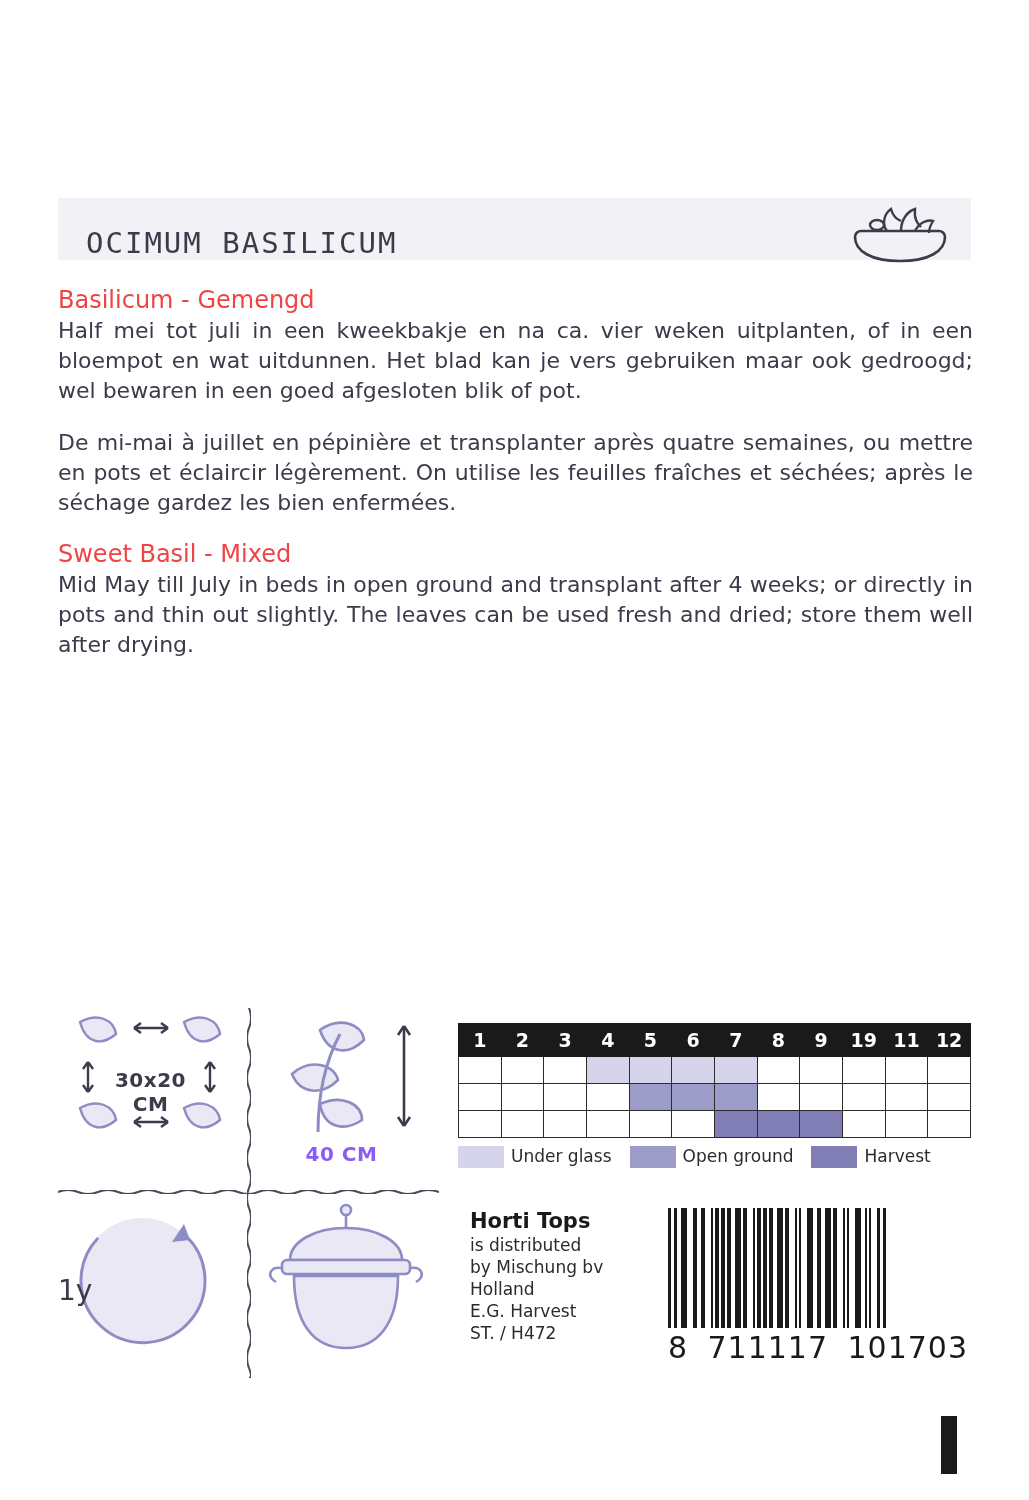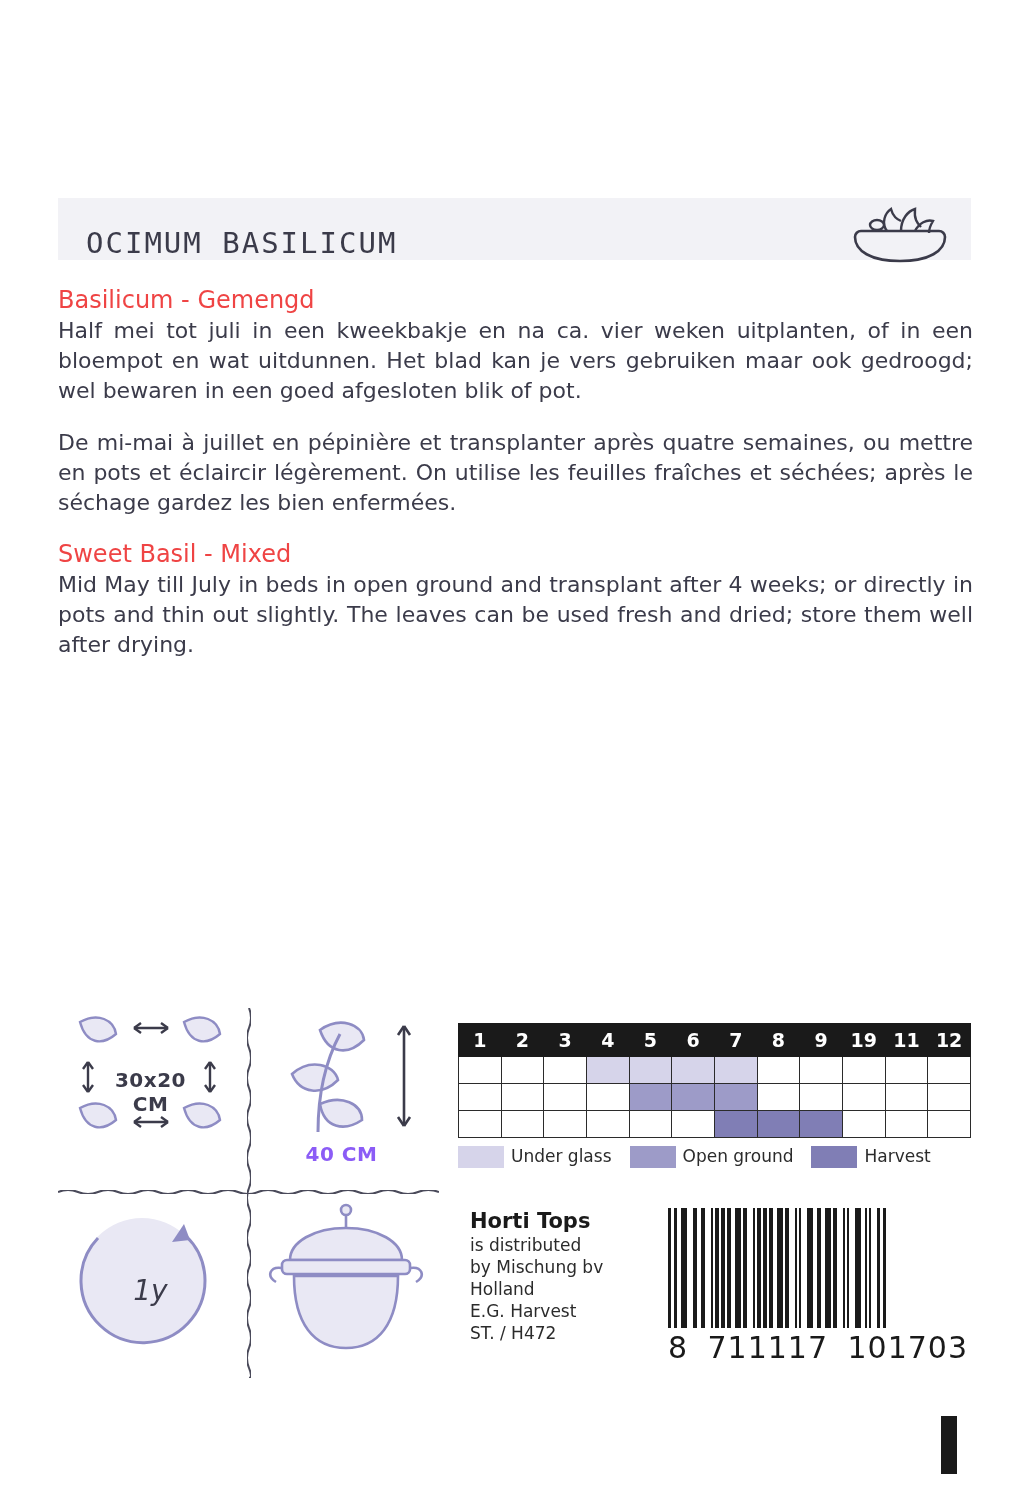--- a/index.html
+++ b/index.html
@@ -129,24 +129,23 @@
     font-size: 20px;
     font-weight: bold;
     color: #8b5cf6;
     letter-spacing: 0.5px;
   }
   .year-label {
     position: absolute;
     left: 0;
     top: 76px;
     width: 185px;
-    text-align: center;
+    text-align: left;
     font-size: 28px;
     color: #3b3b4a;
-    font-style: italic;
   }
 
   
   .calendar {
     position: absolute;
     left: 458px;
     top: 1023px;
     width: 513px;
   }
   .cal-table {

